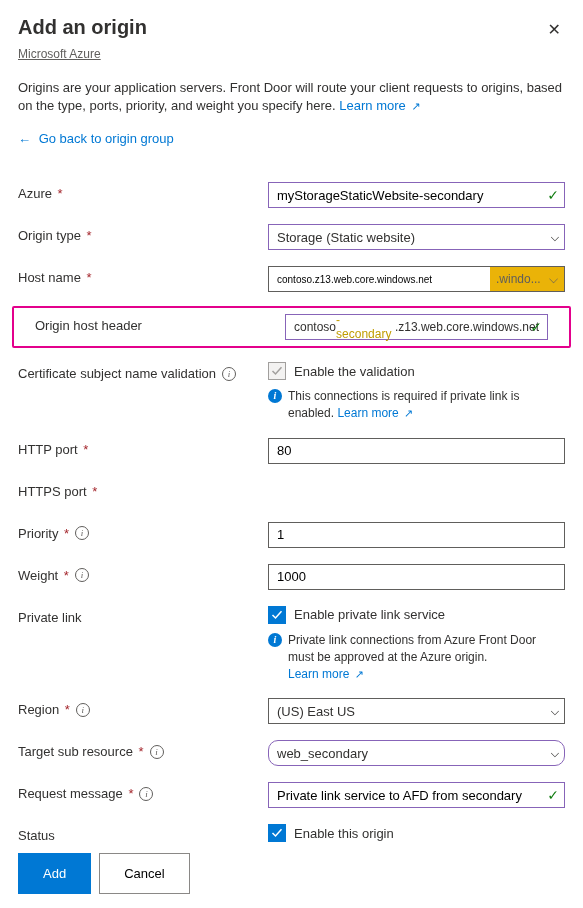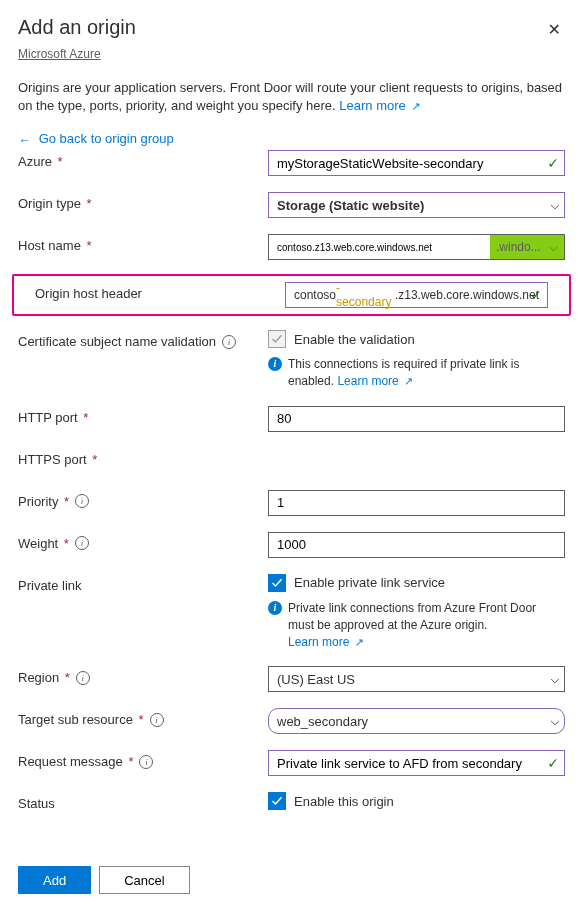--- a/index.html
+++ b/index.html
@@ -1,51 +1,51 @@
 <!DOCTYPE html>
 <html><head>
 <meta charset="utf-8">
 <style>
 * { box-sizing: border-box; margin: 0; padding: 0; }
 body { font-family: "Segoe UI", Arial, sans-serif; font-size: 13px; color: #323130; background: #fff; width: 583px; padding: 16px 18px; }
 .header { display: flex; justify-content: space-between; align-items: flex-start; margin-bottom: 4px; }
-.title { font-size: 20px; font-weight: 400; }
+.title { font-size: 20px; font-weight: 700; }
 .subtitle { font-size: 12px; color: #605e5c; margin-bottom: 18px; text-decoration: underline; }
 .close-x { font-size: 16px; cursor: pointer; color: #323130; padding: 4px; }
 .intro { font-size: 13px; color: #323130; line-height: 1.4; margin-bottom: 16px; }
 .link { color: #0078d4; text-decoration: none; cursor: pointer; }
 .ext-icon { display: inline-block; font-size: 11px; margin-left: 2px; }
-.back-row { margin-bottom: 4px; }
+.back-row { margin-bottom: 36px; }
 .back-arrow { color: #0078d4; margin-right: 4px; }
 .form-row { display: flex; align-items: flex-start; margin-bottom: 16px; min-height: 26px; }
 .label-col { width: 250px; flex-shrink: 0; font-size: 13px; color: #323130; padding-top: 4px; display: flex; align-items: center; gap: 6px; }
 .field-col { flex: 1; }
 .req { color: #a4262c; margin-left: 2px; }
 .info-icon { display: inline-flex; width: 14px; height: 14px; border: 1px solid #605e5c; border-radius: 50%; font-size: 9px; align-items: center; justify-content: center; color: #605e5c; font-style: italic; font-family: serif; }
 .input, .select { width: 100%; height: 26px; border: 1px solid #605e5c; padding: 0 8px; font-size: 13px; background: #fff; }
 .input.valid, .select.valid { border-color: #8764b8; }
 .input-wrap { position: relative; }
 .check-mark { position: absolute; right: 6px; top: 50%; transform: translateY(-50%); color: #107c10; font-size: 14px; pointer-events: none; }
 .select-wrap { position: relative; }
 .chevron { position: absolute; right: 6px; top: 50%; transform: translateY(-50%); pointer-events: none; color: #323130; font-size: 11px; }
 .select { appearance: none; -webkit-appearance: none; padding-right: 24px; }
 .hostname-combo { display: flex; border: 1px solid #605e5c; height: 26px; }
 .hostname-combo .hn-text { flex: 1; border: none; padding: 0 8px; font-size: 10px; }
-.hostname-combo .hn-drop { width: 74px; border: none; border-left: 0px solid #605e5c; font-size: 12px; background: #84cc16; display:flex; align-items:center; justify-content:space-between; padding:0 6px; color:#605e5c; overflow:hidden; white-space:nowrap; }
+.hostname-combo .hn-drop { width: 74px; border: none; border-left: 0px solid #605e5c; font-size: 12px; background: #eab308; display:flex; align-items:center; justify-content:space-between; padding:0 6px; color:#605e5c; overflow:hidden; white-space:nowrap; }
 .highlight-box { border: 2px solid #e3008c; padding: 6px 21px; margin: -2px -6px 14px -6px; border-radius: 2px; }
 .highlight-box .form-row { margin-bottom: 0; }
 .cb-row { display: flex; align-items: center; gap: 8px; }
 .cb { width: 18px; height: 18px; border: 1px solid #605e5c; display: inline-flex; align-items: center; justify-content: center; cursor: pointer; flex-shrink: 0; }
 .cb.checked { background: #0078d4; border-color: #0078d4; color: #fff; }
 .cb.disabled { background: #f3f2f1; border-color: #a19f9d; color: #a19f9d; }
 .cb svg { width: 12px; height: 12px; }
 .info-msg { display: flex; gap: 6px; font-size: 12px; margin-top: 8px; line-height: 1.4; }
 .info-msg .info-badge { width: 14px; height: 14px; background: #0078d4; color: #fff; border-radius: 50%; font-size: 10px; display: inline-flex; align-items: center; justify-content: center; flex-shrink: 0; font-weight: bold; font-style: italic; font-family: serif; margin-top: 1px; }
 .footer { position: fixed; bottom: 14px; left: 18px; display: flex; gap: 8px; }
-.btn { height: 28px; padding: 0 24px; font-size: 13px; border: 1px solid #8a8886; background: #fff; cursor: pointer; }
+.btn { height: 41px; padding: 0 24px; font-size: 13px; border: 1px solid #8a8886; background: #fff; cursor: pointer; }
 .btn.primary { background: #0078d4; border-color: #0078d4; color: #fff; }
 .host-header-input { font-size: 12px; }
 .host-header-input .hl { color: #c19c00; }
 </style>
 </head>
 <body>
 
 <div class="header">
   <div>
     <div class="title">Add an origin</div>
@@ -75,21 +75,21 @@
     </div>
   </div>
 </div>
 
 <div class="form-row">
   <div class="label-col">
       <span><span>Origin type</span><span class="req"> *</span></span>
     </div>
   <div class="field-col">
     <div class="select-wrap">
-      <div class="select valid" style="display:flex;align-items:center;font-weight:bold;">Storage (Static website)</div>
+      <div class="select valid" style="display:flex;align-items:center;">Storage (Static website)</div>
       <span class="chevron">⌵</span>
     </div>
   </div>
 </div>
 
 <div class="form-row">
   <div class="label-col">
       <span><span>Host name</span><span class="req"> *</span></span>
     </div>
   <div class="field-col">

